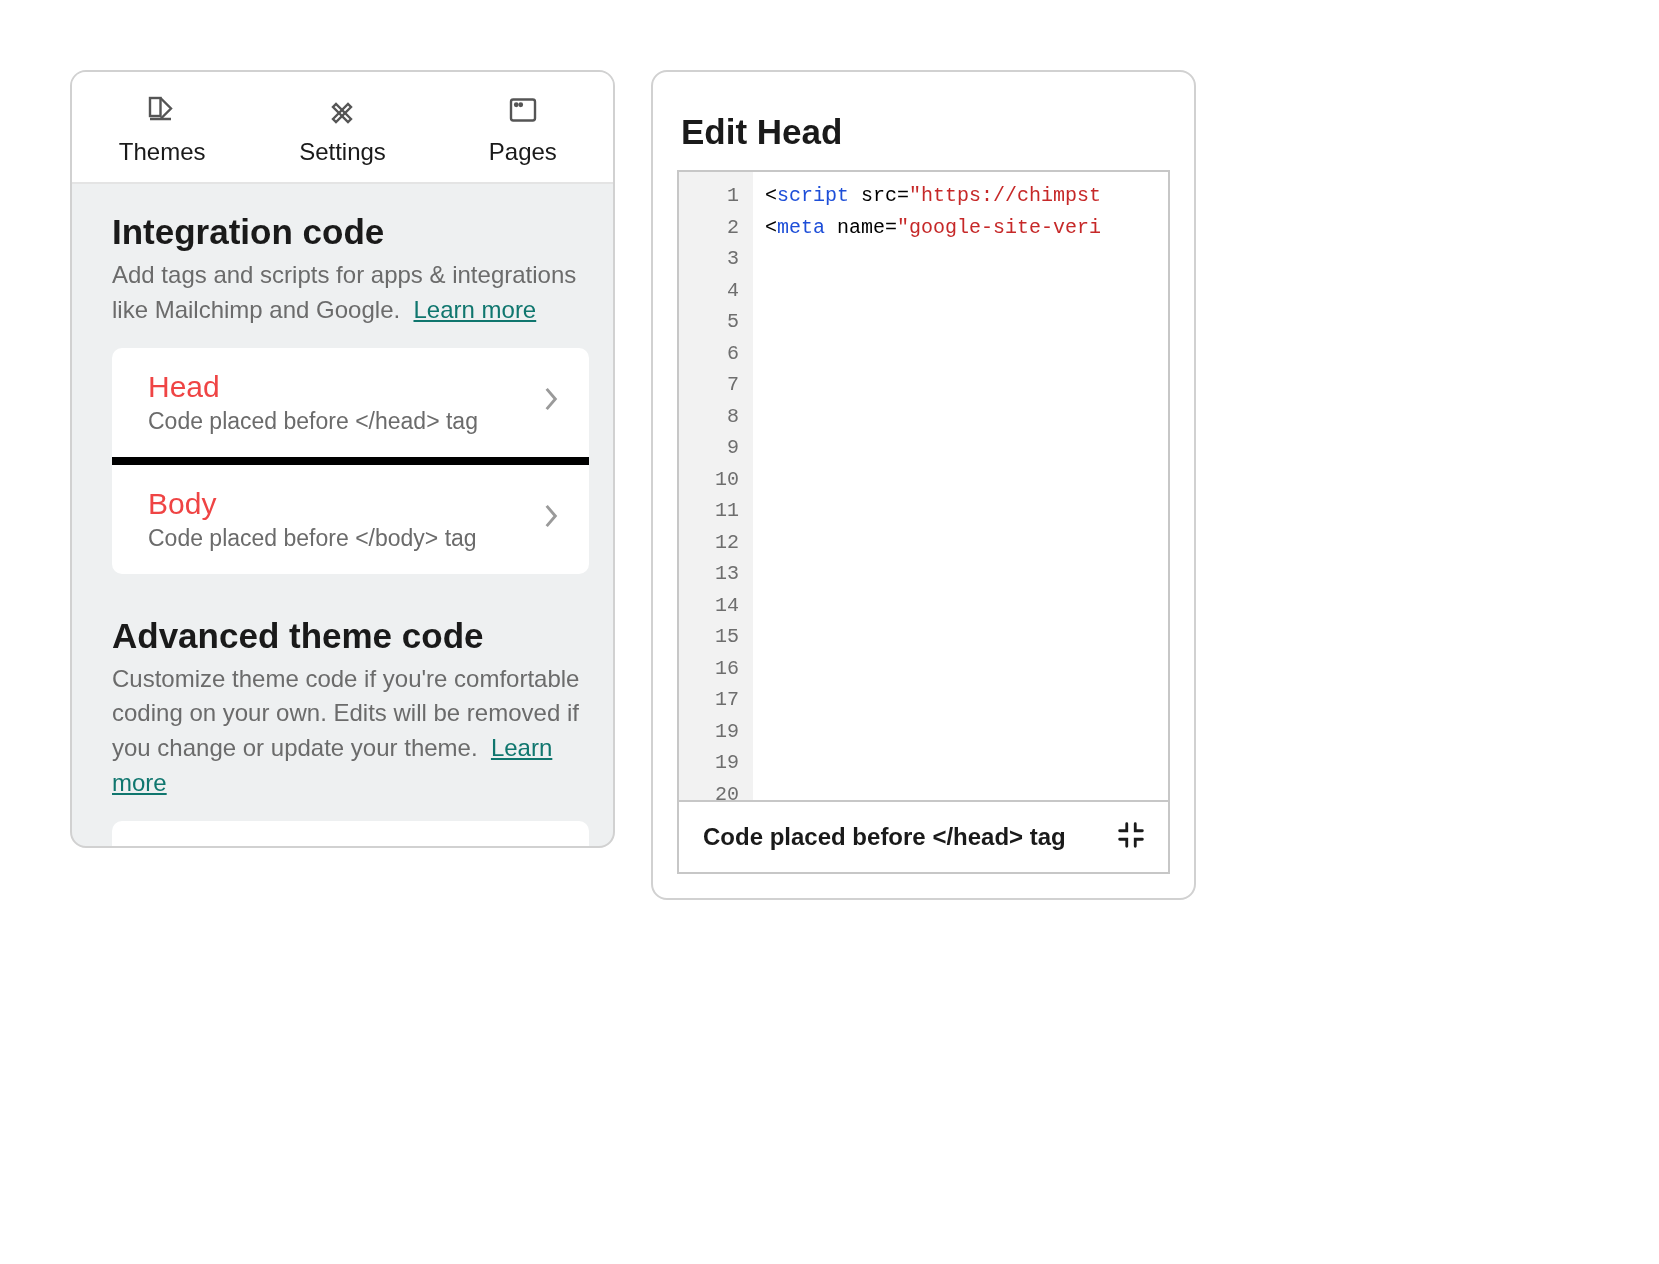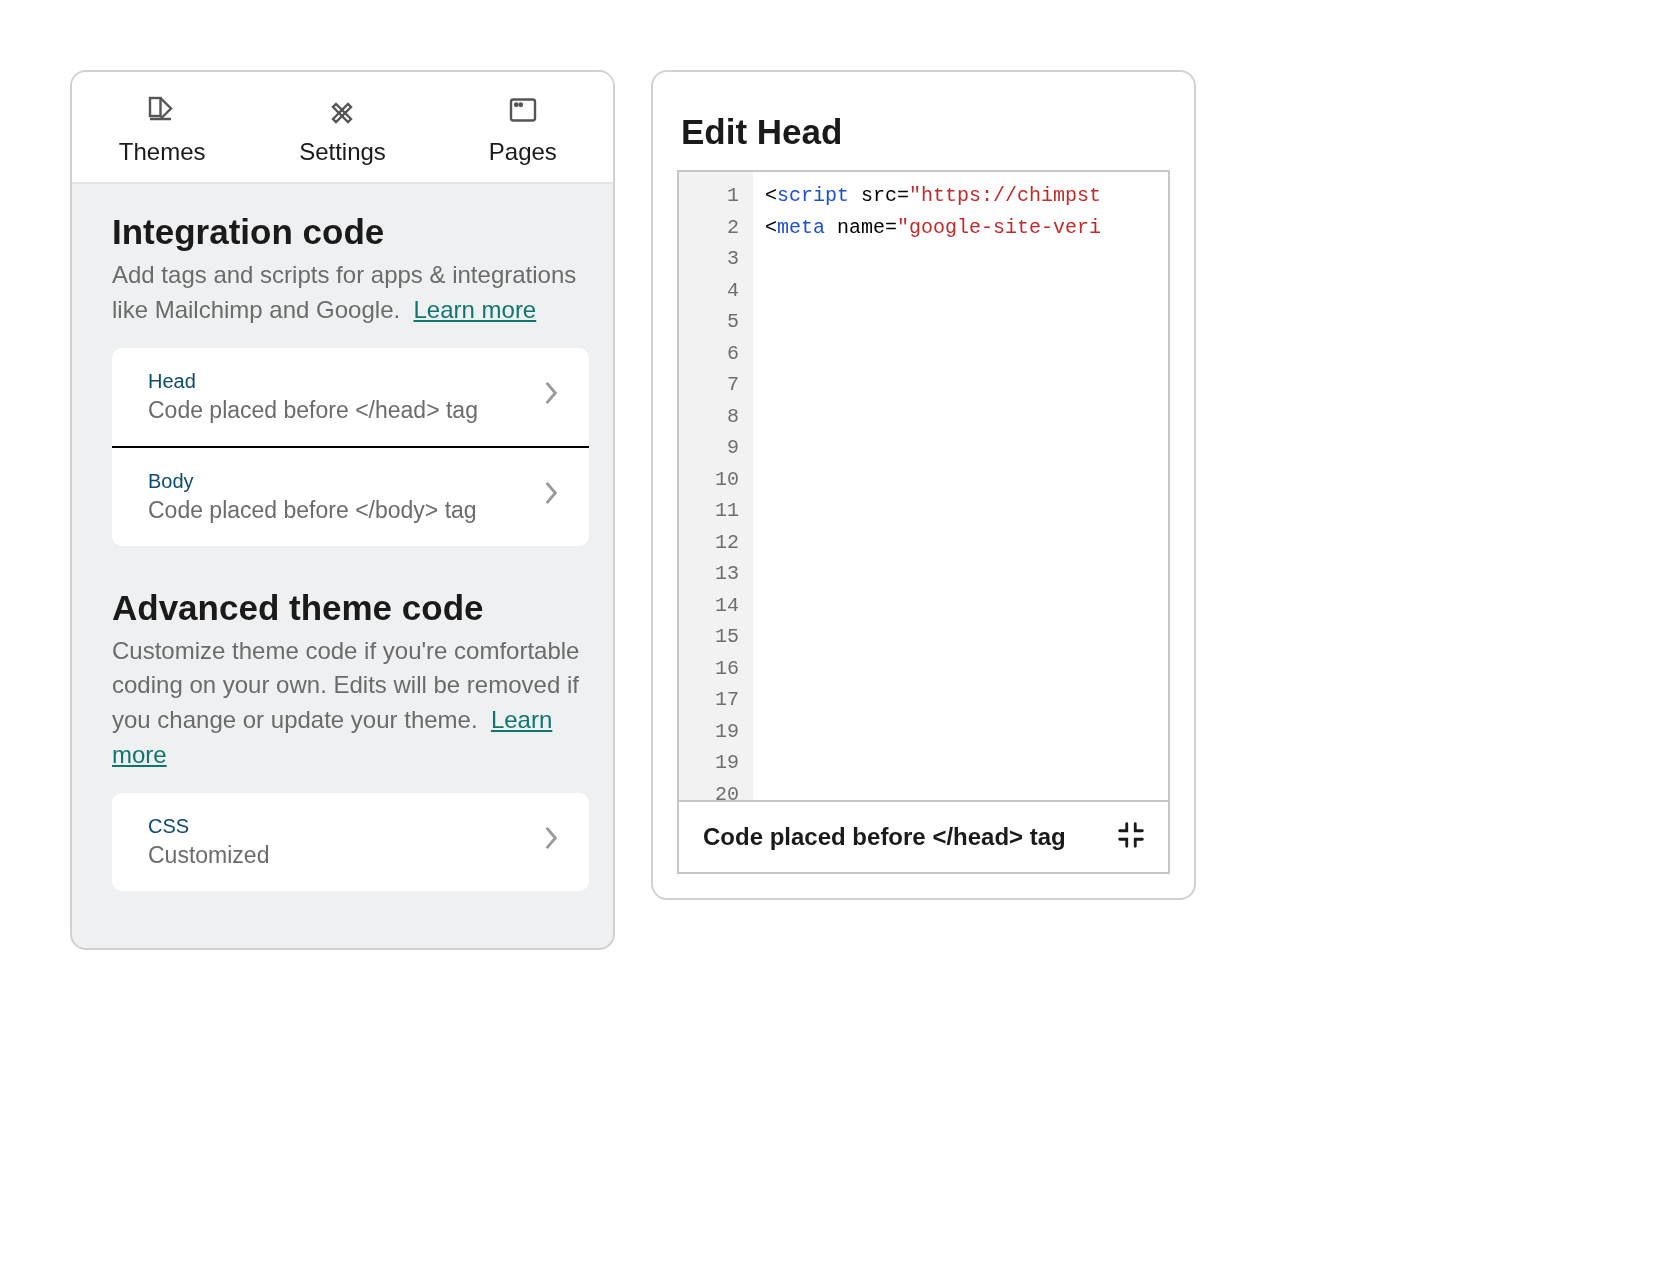--- a/index.html
+++ b/index.html
@@ -11,21 +11,21 @@
     gap: 36px;
   }
   .panel {
     border: 2px solid #d1d1d1;
     border-radius: 16px;
     overflow: hidden;
   }
   
   .left-panel {
     width: 545px;
-    height: 880px;
+    height: 778px;
     display: flex;
     flex-direction: column;
     background: #eef0f1;
   }
   .tabs {
     display: flex;
     background: #ffffff;
     border-bottom: 2px solid #e4e4e4;
   }
   .tab {
@@ -67,22 +67,22 @@
     border-radius: 10px;
     margin-bottom: 42px;
   }
   .card-item {
     display: flex;
     align-items: center;
     justify-content: space-between;
     padding: 22px 30px 22px 36px;
     cursor: pointer;
   }
-  .card-item + .card-item { border-top: 2px solid #000000; }
-  .card-text .card-title { font-size: 20px; color: #0c4a6e; margin-bottom: 4px; }
+  .card-item + .card-item { border-top: 8px solid #000000; }
+  .card-text .card-title { font-size: 30px; color: #ef4444; margin-bottom: 4px; }
   .card-text .card-sub { font-size: 23px; color: #6b6b6b; }
   .chevron { color: #8a8a8a; font-size: 28px; }
   
   .right-panel {
     width: 545px;
     height: 830px;
     background: #ffffff;
     display: flex;
     flex-direction: column;
   }

